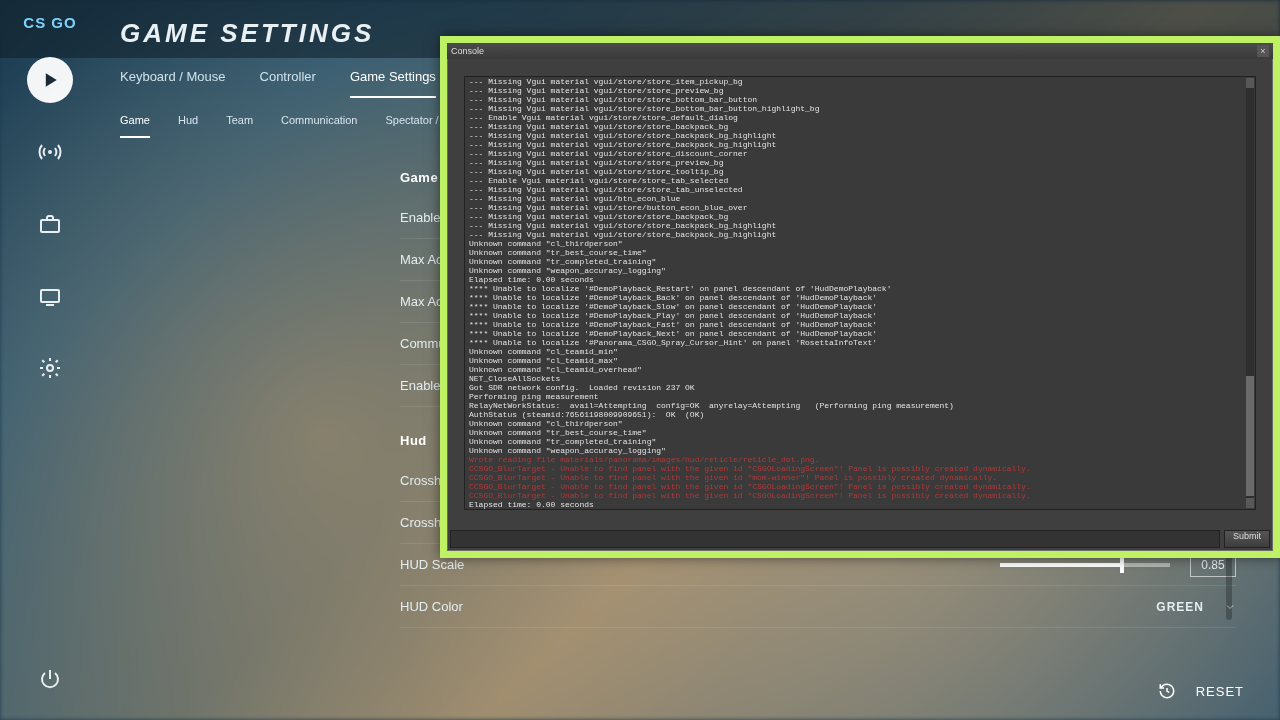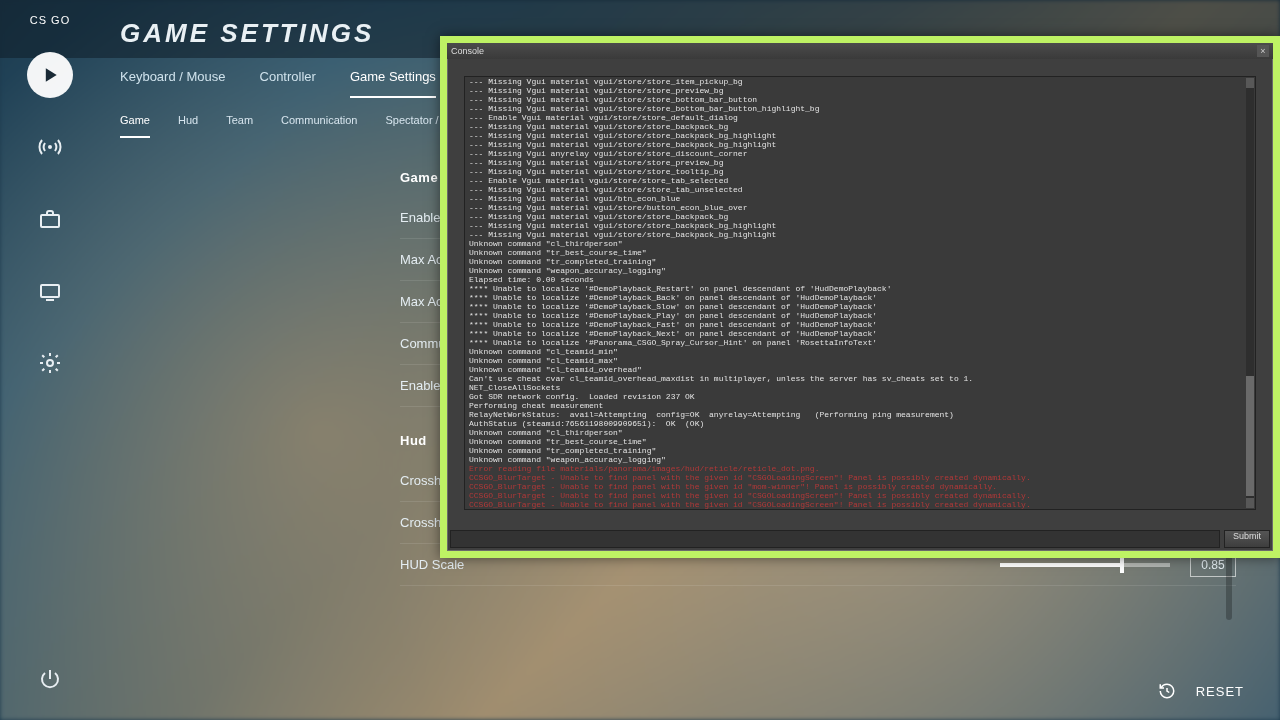--- a/index.html
+++ b/index.html
@@ -18,21 +18,21 @@
     filter: blur(2px);
   }
   .top-shade { position:absolute; left:0; right:0; top:0; height:58px; background: rgba(15,30,40,0.55); }
 
   
   .rail {
     position: absolute; left: 0; top: 0; bottom: 0; width: 100px;
     display: flex; flex-direction: column; align-items: center;
     padding-top: 14px;
   }
-  .logo { color:#ffffff; font-size:11px; font-weight:400; letter-spacing:1px; display:flex; align-items:center; gap:2px; }
+  .logo { color:#7dd3fc; font-size:15px; font-weight:700; letter-spacing:1px; display:flex; align-items:center; gap:2px; }
   .rail-btn {
     width: 46px; height: 46px; margin-top: 26px;
     display:flex; align-items:center; justify-content:center;
     color:#e8eef2;
   }
   .rail-btn.play { background: rgba(255,255,255,0.95); border-radius:50%; color:#1a2a36; }
   .rail-btn svg { width:24px; height:24px; stroke:currentColor; fill:none; stroke-width:2; }
   .rail-btn.play svg { fill:currentColor; stroke:none; width:20px; height:20px; }
   .rail-bottom { position:absolute; bottom:18px; left:0; right:0; display:flex; justify-content:center; color:#e8eef2; }
 
@@ -218,20 +218,29 @@
       <span>HUD Scale</span>
       <span class="value">
         <span class="slider">
           <span class="fill" id="hud-scale-fill" style="width: 72%;"></span>
             <span class="thumb" id="hud-scale-thumb" style="left: 72%;"></span>
         </span>
         <span class="val-box">0.85</span>
       </span>
     </div>
 
+    <div class="row">
+      <span>HUD Color</span>
+      <span class="value dd">
+        <span>GREEN</span>
+        <svg class="chev-down" viewBox="0 0 24 24">
+            <path d="M6 9l6 6 6-6" fill="none" stroke="currentColor" stroke-width="2"></path>
+          </svg>
+      </span>
+    </div>
 
   </div>
 
   <div class="rscroll">
       <div class="th"></div>
     </div>
 </div>
 
 <div class="reset">
   <svg viewBox="0 0 24 24" fill="none" stroke="currentColor" stroke-width="2">
@@ -249,21 +258,21 @@
   </div>
   <div class="console-body">
     <pre class="console-pre" id="console-pre"><span>--- Missing Vgui material vgui/store/store_item_pickup_bg
 </span><span>--- Missing Vgui material vgui/store/store_preview_bg
 </span><span>--- Missing Vgui material vgui/store/store_bottom_bar_button
 </span><span>--- Missing Vgui material vgui/store/store_bottom_bar_button_highlight_bg
 </span><span>--- Enable Vgui material vgui/store/store_default_dialog
 </span><span>--- Missing Vgui material vgui/store/store_backpack_bg
 </span><span>--- Missing Vgui material vgui/store/store_backpack_bg_highlight
 </span><span>--- Missing Vgui material vgui/store/store_backpack_bg_highlight
-</span><span>--- Missing Vgui anyrelay vgui/store/store_discount_corner
+</span><span>--- Missing Vgui material vgui/store/store_discount_corner
 </span><span>--- Missing Vgui material vgui/store/store_preview_bg
 </span><span>--- Missing Vgui material vgui/store/store_tooltip_bg
 </span><span>--- Enable Vgui material vgui/store/store_tab_selected
 </span><span>--- Missing Vgui material vgui/store/store_tab_unselected
 </span><span>--- Missing Vgui material vgui/btn_econ_blue
 </span><span>--- Missing Vgui material vgui/store/button_econ_blue_over
 </span><span>--- Missing Vgui material vgui/store/store_backpack_bg
 </span><span>--- Missing Vgui material vgui/store/store_backpack_bg_highlight
 </span><span>--- Missing Vgui material vgui/store/store_backpack_bg_highlight
 </span><span>Unknown command "cl_thirdperson"
@@ -274,31 +283,30 @@
 </span><span>**** Unable to localize '#DemoPlayback_Restart' on panel descendant of 'HudDemoPlayback'
 </span><span>**** Unable to localize '#DemoPlayback_Back' on panel descendant of 'HudDemoPlayback'
 </span><span>**** Unable to localize '#DemoPlayback_Slow' on panel descendant of 'HudDemoPlayback'
 </span><span>**** Unable to localize '#DemoPlayback_Play' on panel descendant of 'HudDemoPlayback'
 </span><span>**** Unable to localize '#DemoPlayback_Fast' on panel descendant of 'HudDemoPlayback'
 </span><span>**** Unable to localize '#DemoPlayback_Next' on panel descendant of 'HudDemoPlayback'
 </span><span>**** Unable to localize '#Panorama_CSGO_Spray_Cursor_Hint' on panel 'RosettaInfoText'
 </span><span>Unknown command "cl_teamid_min"
 </span><span>Unknown command "cl_teamid_max"
 </span><span>Unknown command "cl_teamid_overhead"
-</span><span>Can't use cheat cvar cl_teamid_overhead_maxdist in multiplayer, unless the server has sv_cheats set to 1.
 </span><span>NET_CloseAllSockets
 </span><span>Got SDR network config.  Loaded revision 237 OK
-</span><span>Performing cheat measurement
+</span><span>Performing ping measurement
 </span><span>RelayNetWorkStatus:  avail=Attempting  config=OK  anyrelay=Attempting   (Performing ping measurement)
 </span><span>AuthStatus (steamid:76561198009909651):  OK  (OK)
 </span><span>Unknown command "cl_thirdperson"
 </span><span>Unknown command "tr_best_course_time"
 </span><span>Unknown command "tr_completed_training"
 </span><span>Unknown command "weapon_accuracy_logging"
-</span><span class="err">Error reading file materials/panorama/images/hud/reticle/reticle_dot.png.
+</span><span class="err">Wrote reading file materials/panorama/images/hud/reticle/reticle_dot.png.
 </span><span class="err">CCSGO_BlurTarget - Unable to find panel with the given id "CSGOLoadingScreen"! Panel is possibly created dynamically.
 </span><span class="err">CCSGO_BlurTarget - Unable to find panel with the given id "mom-winner"! Panel is possibly created dynamically.
 </span><span class="err">CCSGO_BlurTarget - Unable to find panel with the given id "CSGOLoadingScreen"! Panel is possibly created dynamically.
 </span><span class="err">CCSGO_BlurTarget - Unable to find panel with the given id "CSGOLoadingScreen"! Panel is possibly created dynamically.
 </span><span>Elapsed time: 0.00 seconds
 </span><span>Telling Steam it is safe to update the app
 </span><span>--- Missing Vgui material vgui/../vgui/maps/menu_thumb_default
 </span><span>Host_WriteConfiguration: Wrote cfg/config.cfg
 </span></pre>
     <div class="console-scroll">

